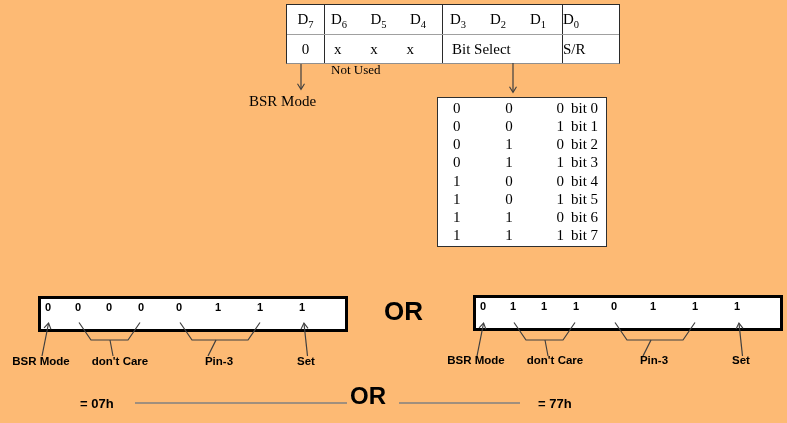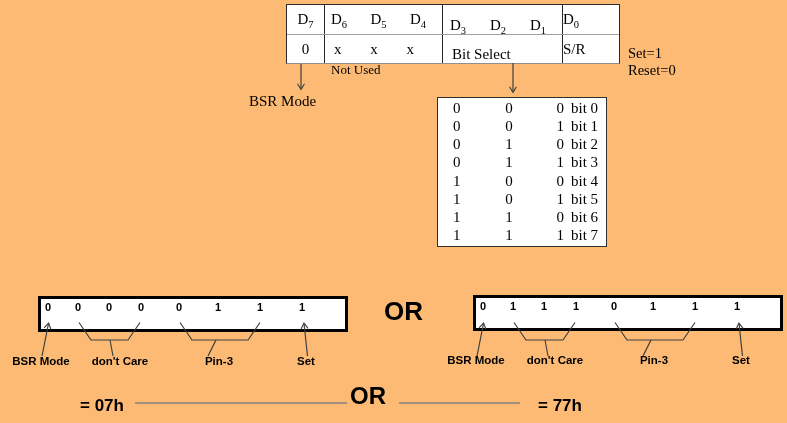--- a/index.html
+++ b/index.html
@@ -11,21 +11,21 @@
   
   .cwt{position:absolute;left:286px;top:4px;display:flex;flex-direction:column;
        border:1px solid #2a2a2a;border-bottom-color:#8f8f8f;background:#fff;}
   .cwt-row{display:flex;}
   .cwt-row.hdr{height:29px;border-bottom:1px solid #a0a0a0;}
   .cwt-row.val{height:28px;}
   .cell{display:flex;align-items:center;font-size:15px;box-sizing:border-box;}
   .cell.vline{border-right:1px solid #2a2a2a;}
   .c1{width:38px;justify-content:center;}
   .c2{width:118px;}
-  .c3{width:120px;align-items:flex-end;}
+  .c3{width:120px;}
   .c4{width:56px;justify-content:flex-start;}
   .hdr .c2{padding:0 16px 0 6px;justify-content:space-between;}
   .hdr .c3{padding:0 16px 0 7px;justify-content:space-between;}
   .val .c2{padding:0 28px 0 9px;justify-content:space-between;}
   .val .c3{padding-left:9px;}
   .dsub{font-size:10.5px;vertical-align:-4px;line-height:0;}
   
   .not-used{position:absolute;left:331px;top:62px;font-size:13px;}
   .bsr-top-label{position:absolute;left:249px;top:93px;font-size:15px;}
   .set-reset{position:absolute;left:628px;top:45px;font-size:14.5px;line-height:17px;}
@@ -50,21 +50,21 @@
   .p4{left:141px}.p5{left:180px}.p6{left:222px}.p7{left:264px}
   .ex-lbl{position:absolute;top:60px;font-size:11.5px;transform:translateX(-50%);
           white-space:nowrap;line-height:1;}
   .l-bsr{left:3px}.l-dc{left:82px}.l-pin{left:181px}.l-set{left:268px}
   
   .or-top{position:absolute;left:384px;top:297px;font-family:"Liberation Sans",sans-serif;
           font-weight:800;font-size:26px;line-height:1.1;}
   .or-bottom{position:absolute;left:350px;top:383px;font-family:"Liberation Sans",sans-serif;
           font-weight:800;font-size:24px;line-height:1.1;}
   .res{position:absolute;font-family:"Liberation Sans",sans-serif;font-weight:bold;
-       font-size:17px;line-height:1;}
+       font-size:13px;line-height:1;}
   .res-left{left:80px;top:397px;}
   .res-right{left:538px;top:397px;}
   
   .ann{position:absolute;left:0;top:0;width:787px;height:423px;pointer-events:none;}
 </style>
 </head>
 <body>
 
 <div class="canvas">
 
@@ -100,24 +100,20 @@
         <span>Bit Select</span>
       </div>
       <div class="cell c4">
         <span>S/R</span>
       </div>
     </div>
   </div>
 
   <div class="not-used">Not Used</div>
   <div class="bsr-top-label">BSR Mode</div>
-  <div class="set-reset">
-    <div>Set=1</div>
-    <div>Reset=0</div>
-  </div>
 
   <div class="bst">
     <div class="bst-row">
         <span class="bst-d3">0</span>
         <span class="bst-d2">0</span>
         <span class="bst-d1">0</span>
         <span class="bst-lbl">bit 0</span>
       </div>
     <div class="bst-row">
         <span class="bst-d3">0</span>

